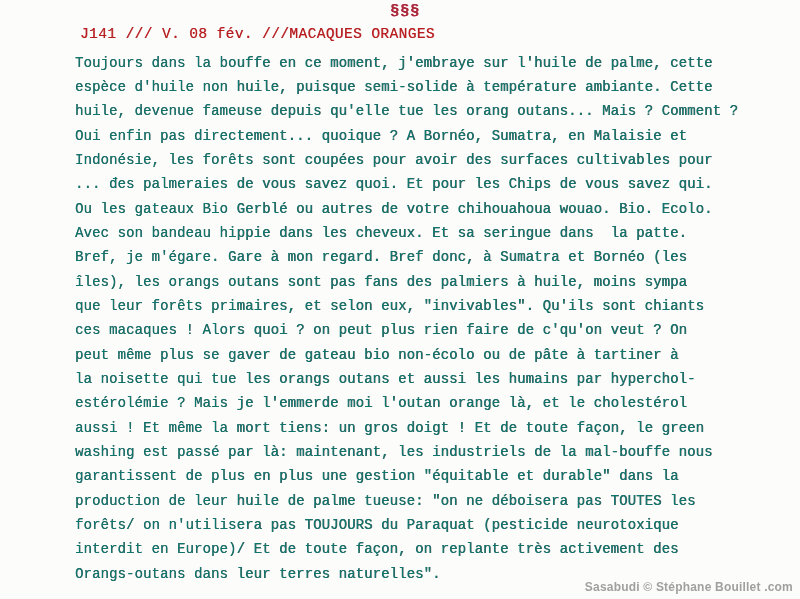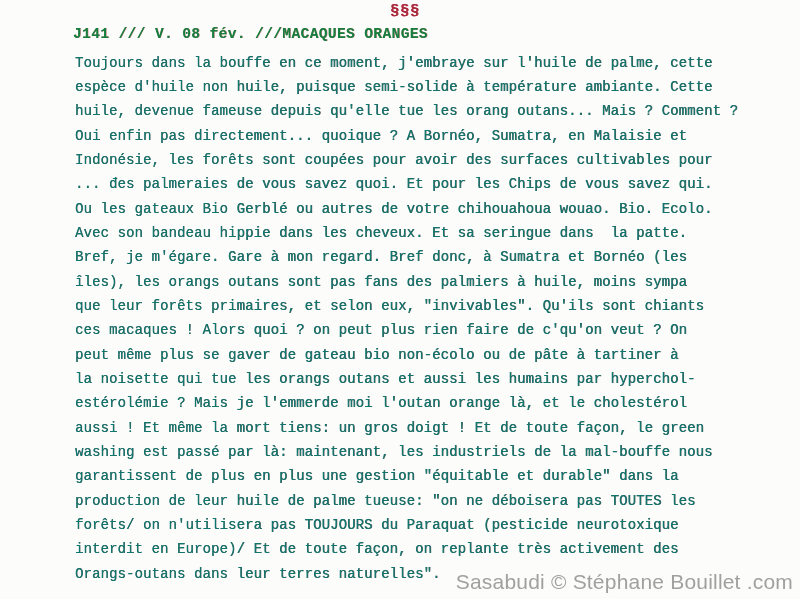--- a/index.html
+++ b/index.html
@@ -23,24 +23,24 @@
     text-align: center;
     color: #ab2a3e;
     font-size: 15px;
     font-weight: bold;
     letter-spacing: 1px;
     text-shadow: 0.4px 0 0 #ab2a3e;
   }
   .entry-header {
     position: absolute;
     top: 26px;
-    left: 73px;
-    color: #15803d;
+    left: 80px;
+    color: #b91c1c;
     font-size: 14.5px;
-    font-weight: bold;
+    font-weight: normal;
     letter-spacing: 0.4px;
     white-space: pre;
     text-shadow: 0.4px 0 0 rgba(171,42,62,0.65);
   }
   .body-text {
     position: absolute;
     top: 50.5px;
     left: 75px;
     margin: 0;
     color: #0f766e;
@@ -50,22 +50,23 @@
     letter-spacing: 0.1px;
     white-space: pre;
     text-shadow: 0.35px 0 0 rgba(35,35,35,0.75);
   }
   .watermark {
     position: absolute;
     right: 7px;
     bottom: 5px;
     color: #a0a0a0;
     font-family: "Liberation Sans", "DejaVu Sans", sans-serif;
-    font-size: 21px;
+    font-size: 12px;
     letter-spacing: 0.2px;
+    font-weight: bold;
   }
 </style>
 </head>
 <body>
 
 <div class="paper">
   <div class="section-mark">§§§</div>
   <div class="entry-header">J141 /// V. 08 fév. ///MACAQUES ORANGES</div>
   <pre class="body-text">Toujours dans la bouffe en ce moment, j'embraye sur l'huile de palme, cette
 espèce d'huile non huile, puisque semi-solide à température ambiante. Cette

